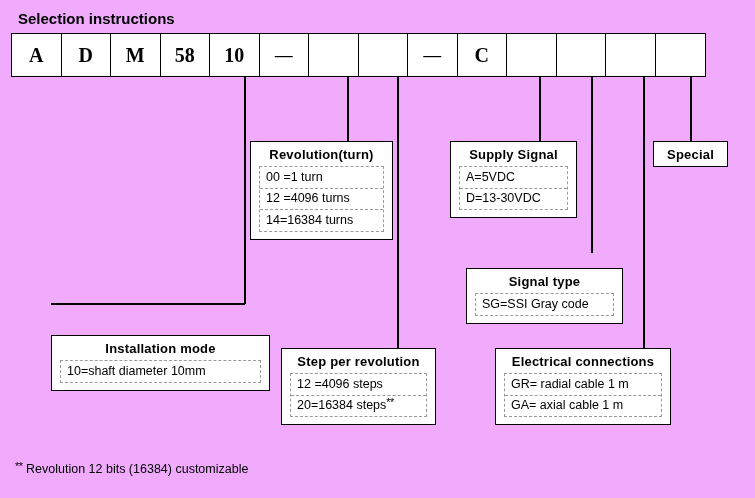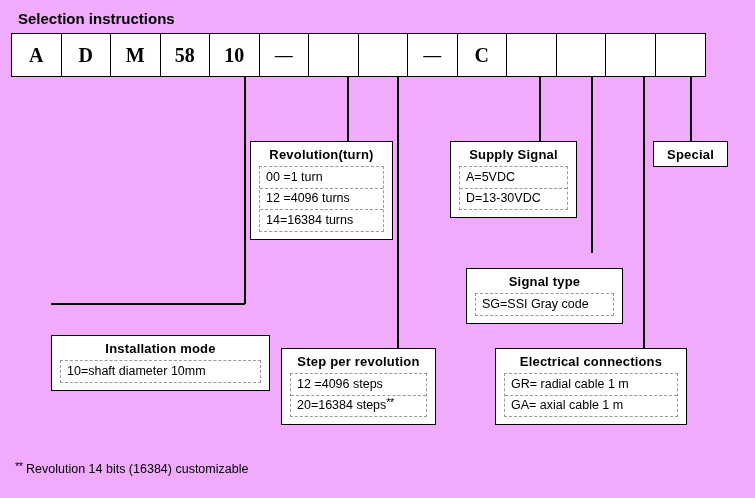--- a/index.html
+++ b/index.html
@@ -96,21 +96,21 @@
     top: -3px;
     letter-spacing: -0.5px;
   }
 
   
   #box-revolution   { left: 250px; top: 141px; width: 143px; }
   #box-supply       { left: 450px; top: 141px; width: 127px; }
   #box-signal       { left: 466px; top: 252px; width: 157px; margin-top: 16px; }
   #box-install      { left: 51px;  top: 303px; width: 219px; margin-top: 32px; }
   #box-step         { left: 281px; top: 348px; width: 155px; }
-  #box-electrical   { left: 495px; top: 348px; width: 192px; }
+  #box-electrical   { left: 495px; top: 348px; width: 176px; }
 
   #box-special {
     position: absolute;
     left: 653px; top: 141px; width: 75px; height: 26px;
     box-sizing: border-box;
     border: 1.5px solid #000;
     background: #fff;
     display: flex;
     align-items: center;
     justify-content: center;
@@ -228,15 +228,15 @@
     <div class="opt-list">
       <div class="opt-row">GR= radial cable 1 m</div>
       <div class="opt-row">GA= axial cable 1 m</div>
     </div>
   </div>
 
   <div id="box-special">
     <div class="info-title">Special</div>
   </div>
 
-  <div class="footnote"><sup>**</sup><span> Revolution 14 bits (16384) customizable</span></div>
+  <div class="footnote"><sup>**</sup><span> Revolution 12 bits (16384) customizable</span></div>
 
 </div>
 
 </body></html>

